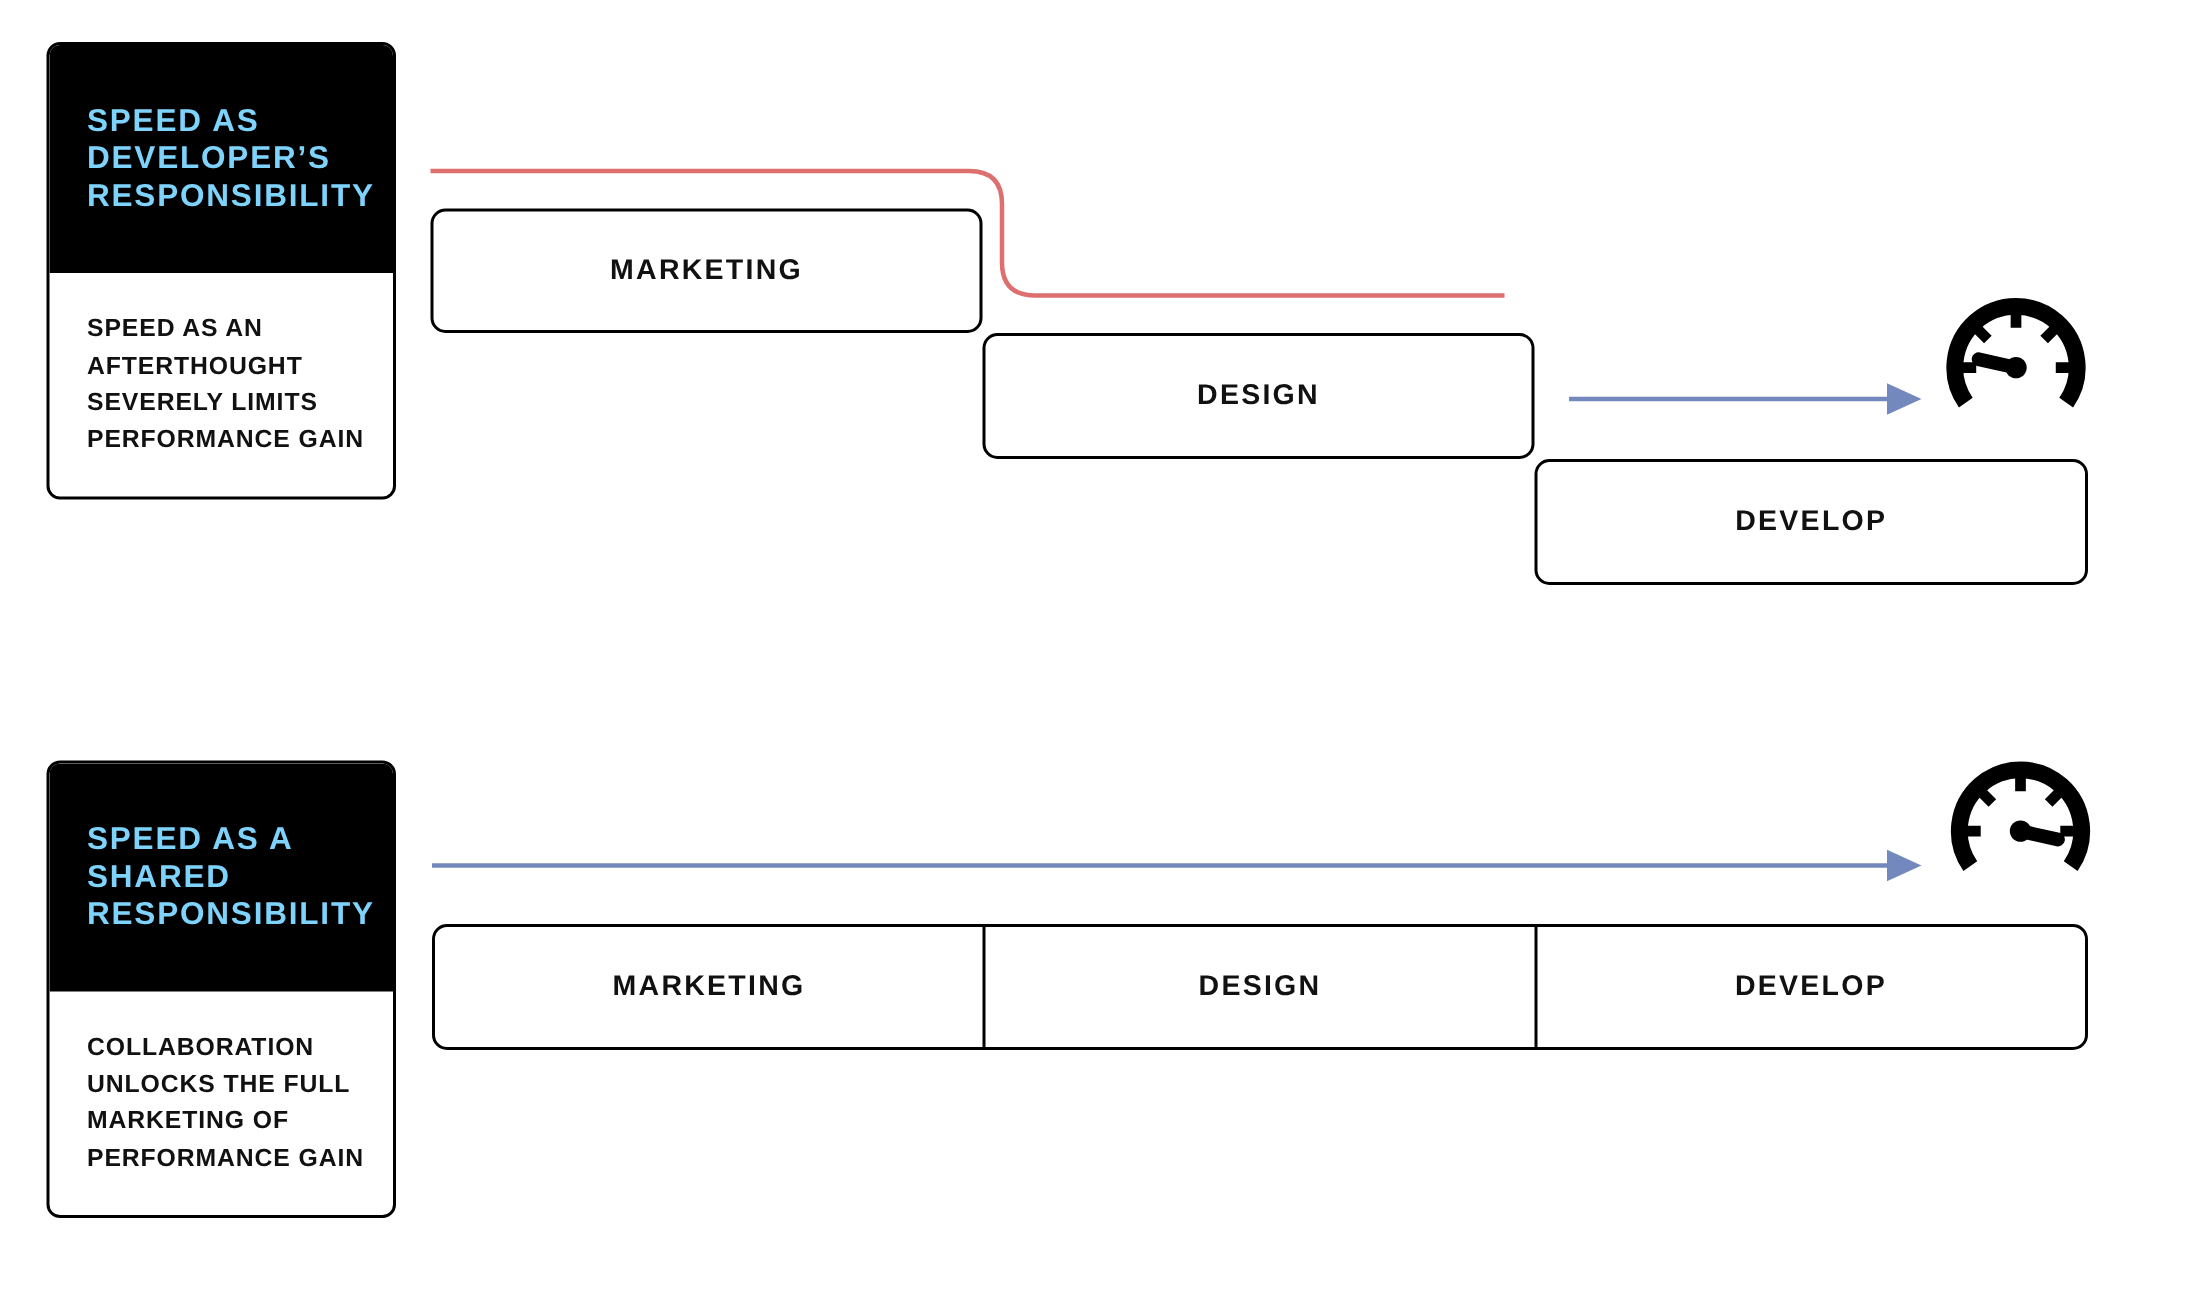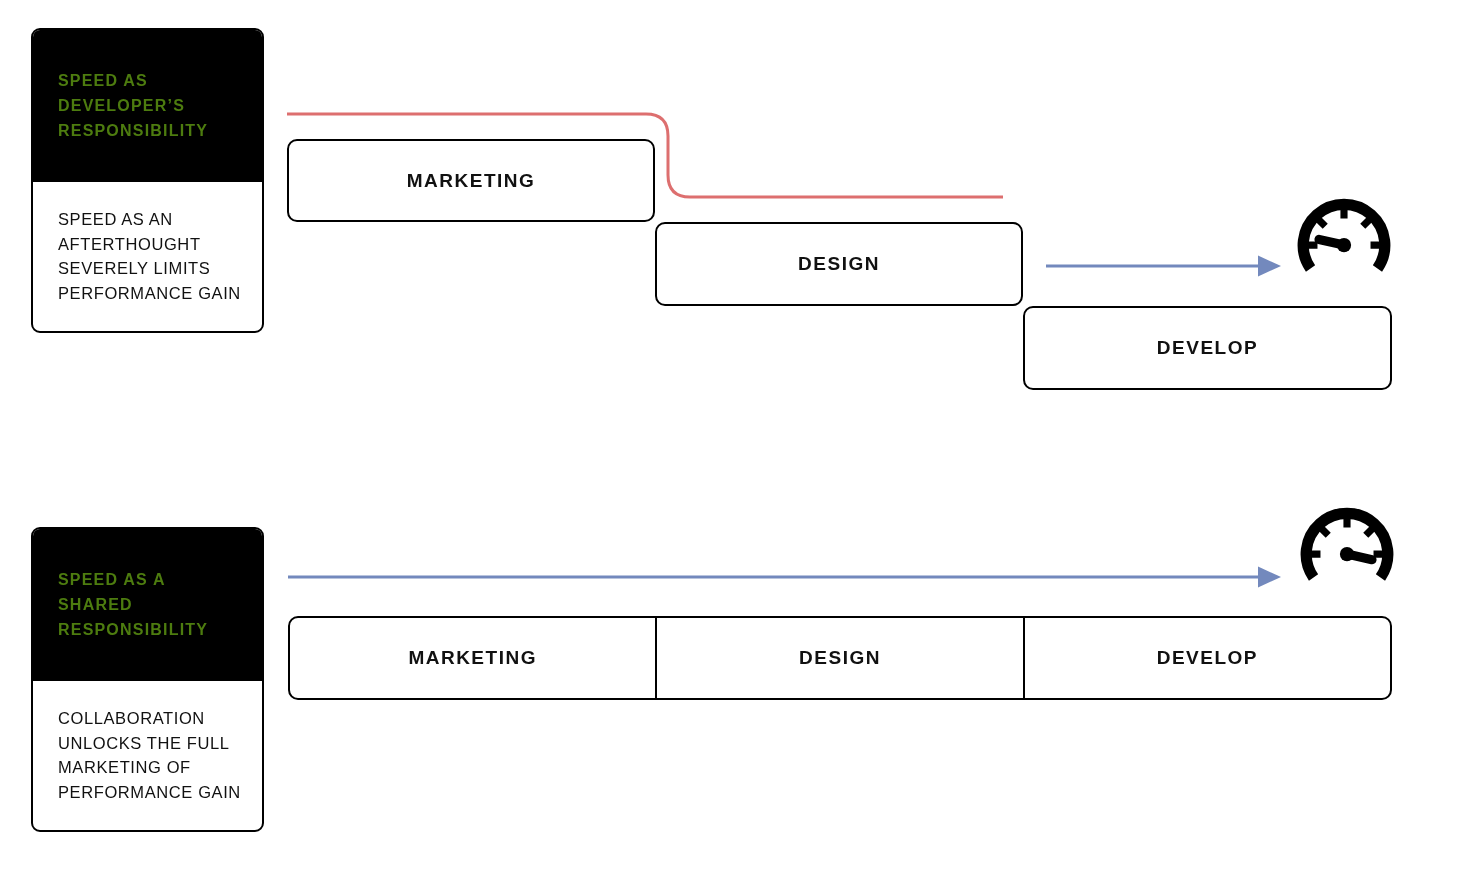--- a/index.html
+++ b/index.html
@@ -25,36 +25,36 @@
     background: #ffffff;
     box-sizing: border-box;
     display: flex;
     flex-direction: column;
     overflow: hidden;
   }
   .card-title {
     height: 151.5px;
     flex: 0 0 151.5px;
     background: #000000;
-    color: #4d7c0f;
+    color: #7dd3fc;
     display: flex;
     align-items: center;
     padding: 0 14px 0 25px;
     font-weight: bold;
-    font-size: 16px;
+    font-size: 21px;
     line-height: 25px;
     letter-spacing: 1.2px;
     white-space: pre-line;
   }
   .card-desc {
     flex: 1;
     display: flex;
     align-items: center;
     padding: 0 10px 0 25px;
-    font-weight: normal;
+    font-weight: bold;
     font-size: 16.5px;
     line-height: 24.5px;
     letter-spacing: 0.6px;
     color: #111111;
     white-space: pre-line;
   }
   .stage {
     position: absolute;
     border: 2.5px solid #000000;
     border-radius: 10px;
@@ -65,21 +65,21 @@
     justify-content: center;
     font-weight: bold;
     font-size: 19px;
     letter-spacing: 1.5px;
     color: #111111;
   }
   .stage-marketing-1 { left: 287px; top: 139px; width: 368px; height: 83px; }
   .stage-design-1    { left: 655px; top: 222px; width: 368px; height: 84px; }
   .stage-develop-1   { left: 1023px; top: 306px; width: 369px; height: 84px; }
   .card-waterfall { left: 31px; top: 28px; }
-  .card-shared    { left: 31px; top: 507px; margin-top: 20px; }
+  .card-shared    { left: 31px; top: 507px; }
   .pipeline {
     position: absolute;
     left: 288px; top: 616px;
     width: 1104px; height: 84px;
     border: 2.5px solid #000000;
     border-radius: 10px;
     background: #ffffff;
     box-sizing: border-box;
     display: flex;
   }

